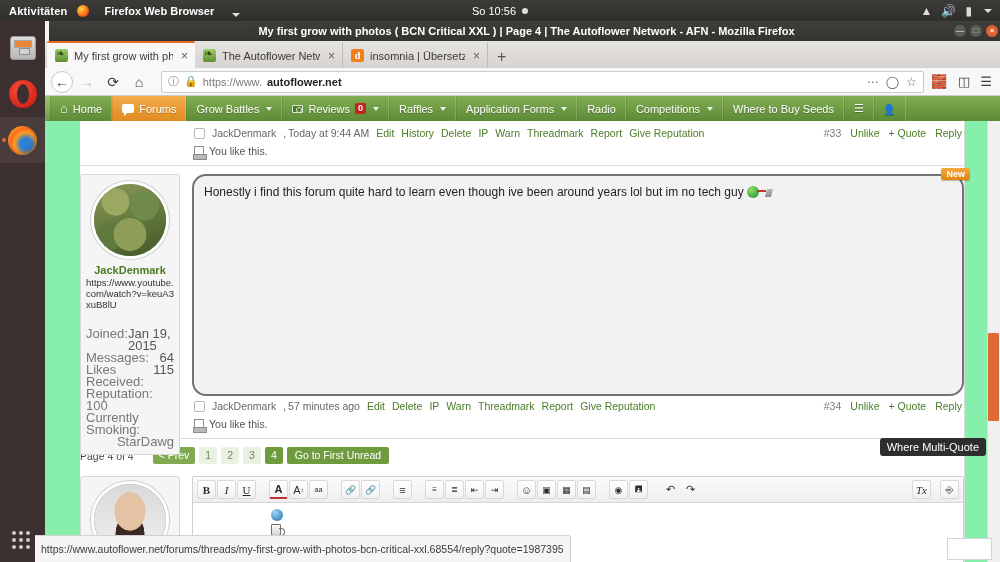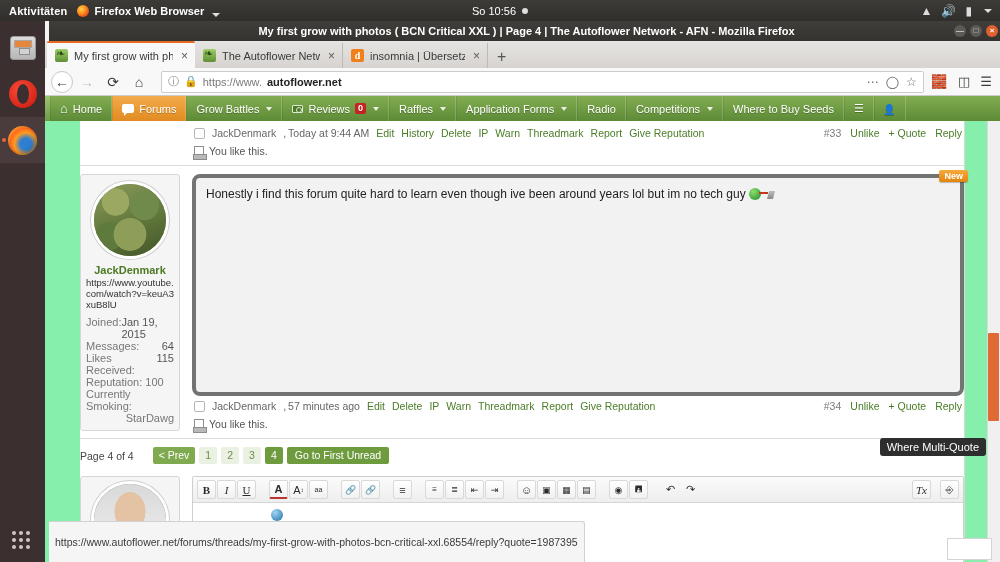--- a/index.html
+++ b/index.html
@@ -11,21 +11,21 @@
     -webkit-font-smoothing: antialiased;
   }
 
   
   .gnome-bar{
     position:absolute; left:0; top:0; width:1000px; height:21px;
     background:linear-gradient(#3c3b37,#2f2e2b);
     color:#ffffff; font-size:11px; display:flex; align-items:center;
   }
   .gnome-activities{ padding:0 10px 0 9px; font-weight:bold; letter-spacing:.2px;}
-  .gnome-app{ display:flex; align-items:flex-end; gap:5px; font-weight:bold;}
+  .gnome-app{ display:flex; align-items:flex-end; gap:15px; font-weight:bold;}
   .ff-mini{ width:12px; height:12px; border-radius:50%;
      background:radial-gradient(circle at 35% 35%, #ffd24d 0%, #ff8f1f 40%, #e4481f 75%, #b02a10 100%);
      display:inline-block; }
   .caret-d{ width:0;height:0;border-left:4px solid transparent;border-right:4px solid transparent;border-top:4px solid #ddd; display:inline-block; margin-left:3px;}
   .gnome-clock{ position:absolute; left:50%; transform:translateX(-50%); display:flex; align-items:center; gap:6px; font-size:11px;}
   .dot-rec{ width:6px;height:6px;border-radius:50%;background:#ddd;display:inline-block;}
   .gnome-right{ position:absolute; right:8px; display:flex; align-items:center; gap:9px; }
   .sysicon{ color:#dcdcdc; font-size:12px; line-height:1; }
 
   
@@ -134,28 +134,28 @@
        linear-gradient(160deg,#8b9a5c,#5d7338 60%,#42552a);
   }
   .avatar-face{ width:100%;height:100%;
      background:
        radial-gradient(ellipse at 50% 38%, #e3c3a4 0 30%, transparent 31%),
        radial-gradient(ellipse at 50% 70%, #3a2a22 0 28%, transparent 29%),
        linear-gradient(#d9d9d9,#f0f0f0);
   }
   .uname{ text-align:center; color:#4b7a22; font-weight:bold; font-size:11px; margin-top:5px;}
   .uurl{ color:#333; font-size:9.5px; word-break:break-all; line-height:11px; margin-top:1px;}
-  .ustats{ margin-top:6px; font-size:11px; color:#777; }
+  .ustats{ margin-top:18px; font-size:13px; color:#777; }
   .ustat{ display:flex; justify-content:space-between; line-height:12px;}
   .ustat .v{ color:#555; }
   .ustat.single{ display:block;}
   .ustat.right{ text-align:right; }
 
   .postmain{ margin-left:112px; }
-  .postmsg{ border:4px solid #737373; background:#f2f2f2; border-radius:8px; position:relative; }
+  .postmsg{ border:2px solid #737373; background:#f2f2f2; border-radius:14px; position:relative; }
   .postmsg .newflag{
      position:absolute; right:-8px; top:-8px; background:linear-gradient(#f5a93c,#e2850f); color:#fff;
      font-size:9px; font-weight:bold; padding:1px 5px; border-radius:2px; box-shadow:0 1px 1px rgba(0,0,0,.25);}
   .postbody{ padding:8px 10px; font-size:12px; color:#222; line-height:16px;}
   .emo-green{ display:inline-block; width:12px;height:12px;border-radius:50%;
      background:radial-gradient(circle at 35% 30%,#8ee06a,#1f8a2e); vertical-align:-2px; position:relative;}
   .emo-green:after{content:""; position:absolute; left:10px; top:4px; width:9px; height:2px; background:#c23a1e;}
   .emo-tail{ display:inline-block; width:6px; height:8px; margin-left:7px; vertical-align:-1px;
      background:linear-gradient(#bdbdbd,#8a8a8a); transform:skewX(-14deg);}
 
@@ -198,22 +198,22 @@
   
   .guide{ position:absolute; top:0; bottom:0; width:1px; background:#d9d9d9;}
 
   
   .vscroll{ position:absolute; right:0; top:0; width:13px; height:441px; background:#f0f0f0; border-left:1px solid #dadada;}
   .vthumb{ position:absolute; right:1px; top:212px; width:11px; height:88px; background:#e06a35; border-radius:1px;}
 
   
   .tooltip{ position:absolute; background:#2e2e2e; color:#fff; font-size:11px; padding:3px 7px; border-radius:3px; white-space:nowrap; z-index:40;}
   
-  .statusurl{ position:absolute; left:49px; bottom:0; background:#f5f5f5; border:1px solid #d2d2d2; border-bottom:none; border-left:none;
-     color:#3b3b3b; font-size:10.5px; padding:14px 6px; border-radius:0 3px 0 0; z-index:45; white-space:nowrap;}
+  .statusurl{ position:absolute; left:35px; bottom:0; background:#f5f5f5; border:1px solid #d2d2d2; border-bottom:none; border-left:none;
+     color:#3b3b3b; font-size:10.5px; padding:7px 6px; border-radius:0 3px 0 0; z-index:45; white-space:nowrap;}
   .bottomstub{ position:absolute; right:8px; bottom:2px; width:45px; height:22px; background:#fff; border:1px solid #d4d4d4;}
 </style>
 </head>
 <body>
 
 <div class="gnome-bar">
   <div class="gnome-activities">Aktivitäten</div>
   <div class="gnome-app">
     <span class="ff-mini"></span>
     <span>Firefox Web Browser</span>

